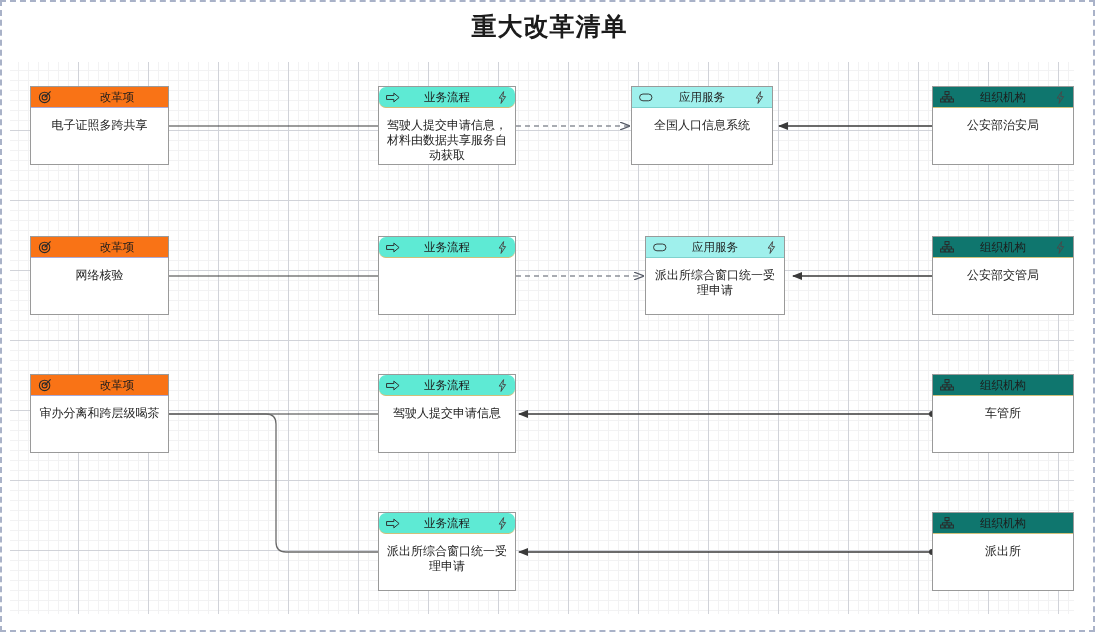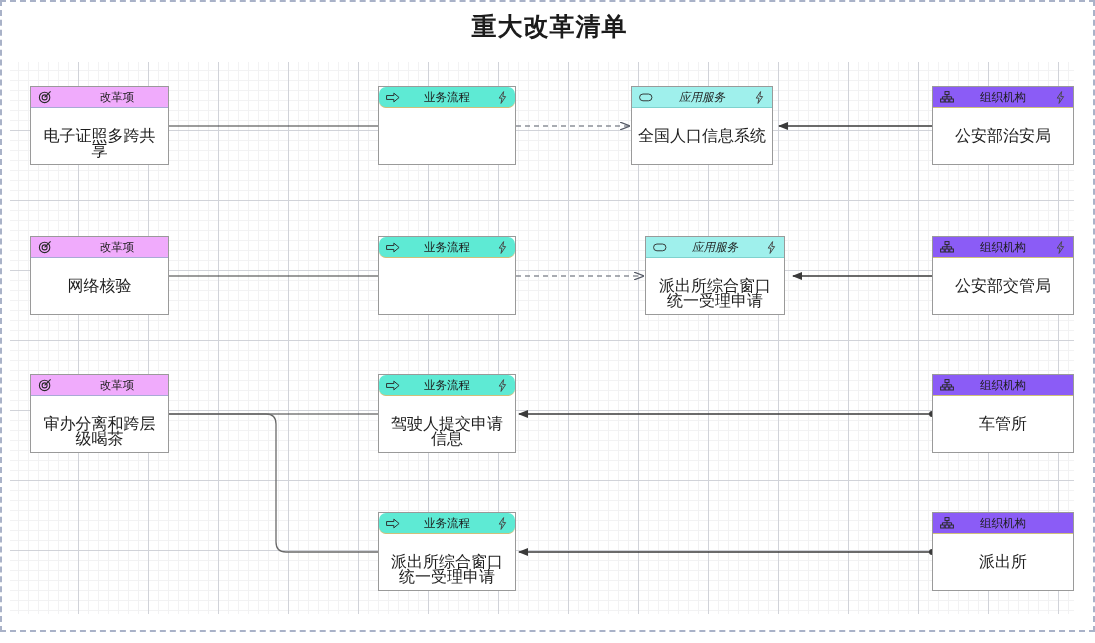--- a/index.html
+++ b/index.html
@@ -66,30 +66,30 @@
     display:flex;align-items:center;justify-content:center;
     width:14px;height:14px;
   }
   .node .hdr .ic-right{
     position:absolute;right:7px;top:50%;
     transform:translateY(-50%);
     display:flex;align-items:center;justify-content:center;
     width:11px;height:14px;
   }
   .node .body{
-    padding:20px 6px 0 6px;
-    font-size:16px;line-height:15px;color:#1d1d1d;
+    padding:10px 6px 0 6px;
+    font-size:12px;line-height:15px;color:#1d1d1d;
     text-align:center;
     word-break:break-all;
   }
   
-  .hdr.reform {background:#f0abfc;border-bottom-color:#a9a9d6;padding-left:35px;}
+  .hdr.reform {background:#f97316;border-bottom-color:#a9a9d6;padding-left:35px;}
   .hdr.process{background:#5eead4;border-bottom-color:#cfc07b;border-radius:7px;}
-  .hdr.appsvc {background:#9ff0ec;border-bottom-color:#7fd2ce;font-style:italic;}
-  .hdr.org    {background:#8b5cf6;border-bottom-color:#cfc07b;}
+  .hdr.appsvc {background:#9ff0ec;border-bottom-color:#7fd2ce;}
+  .hdr.org    {background:#0f766e;border-bottom-color:#cfc07b;}
 </style>
 </head>
 <body>
 
 <div id="page">
 
   <div id="grid"></div>
 
   <div id="title">重大改革清单</div>
 
@@ -142,20 +142,21 @@
           <path d="M0.6,3.4 L8.4,3.4 L8.4,0.8 L14,5.5 L8.4,10.2 L8.4,7.6 L0.6,7.6 z" fill="none" stroke="#2a2a2a" stroke-width="1"></path>
         </svg>
       </span>
       <span>业务流程</span>
       <span class="ic-right">
         <svg width="9" height="13" viewBox="0 0 9 13">
           <path d="M5.6,0.6 L1.2,7.1 L4,7.1 L3,12.4 L7.6,5.6 L4.8,5.6 z" fill="none" stroke="#4a4a4a" stroke-width="1"></path>
         </svg>
       </span>
     </div>
+    <div class="body">驾驶人提交申请信息，材料由数据共享服务自动获取</div>
   </div>
 
   <div class="node" style="left:629px;top:84px;width:142px;height:79px;">
     <div class="hdr appsvc">
       <span class="ic-left">
         <svg width="17" height="11" viewBox="0 0 17 11">
           <rect x="0.7" y="1.3" width="15" height="8.2" rx="4.1" ry="4.1" fill="none" stroke="#2a2a2a" stroke-width="1.1"></rect>
         </svg>
       </span>
       <span>应用服务</span>

